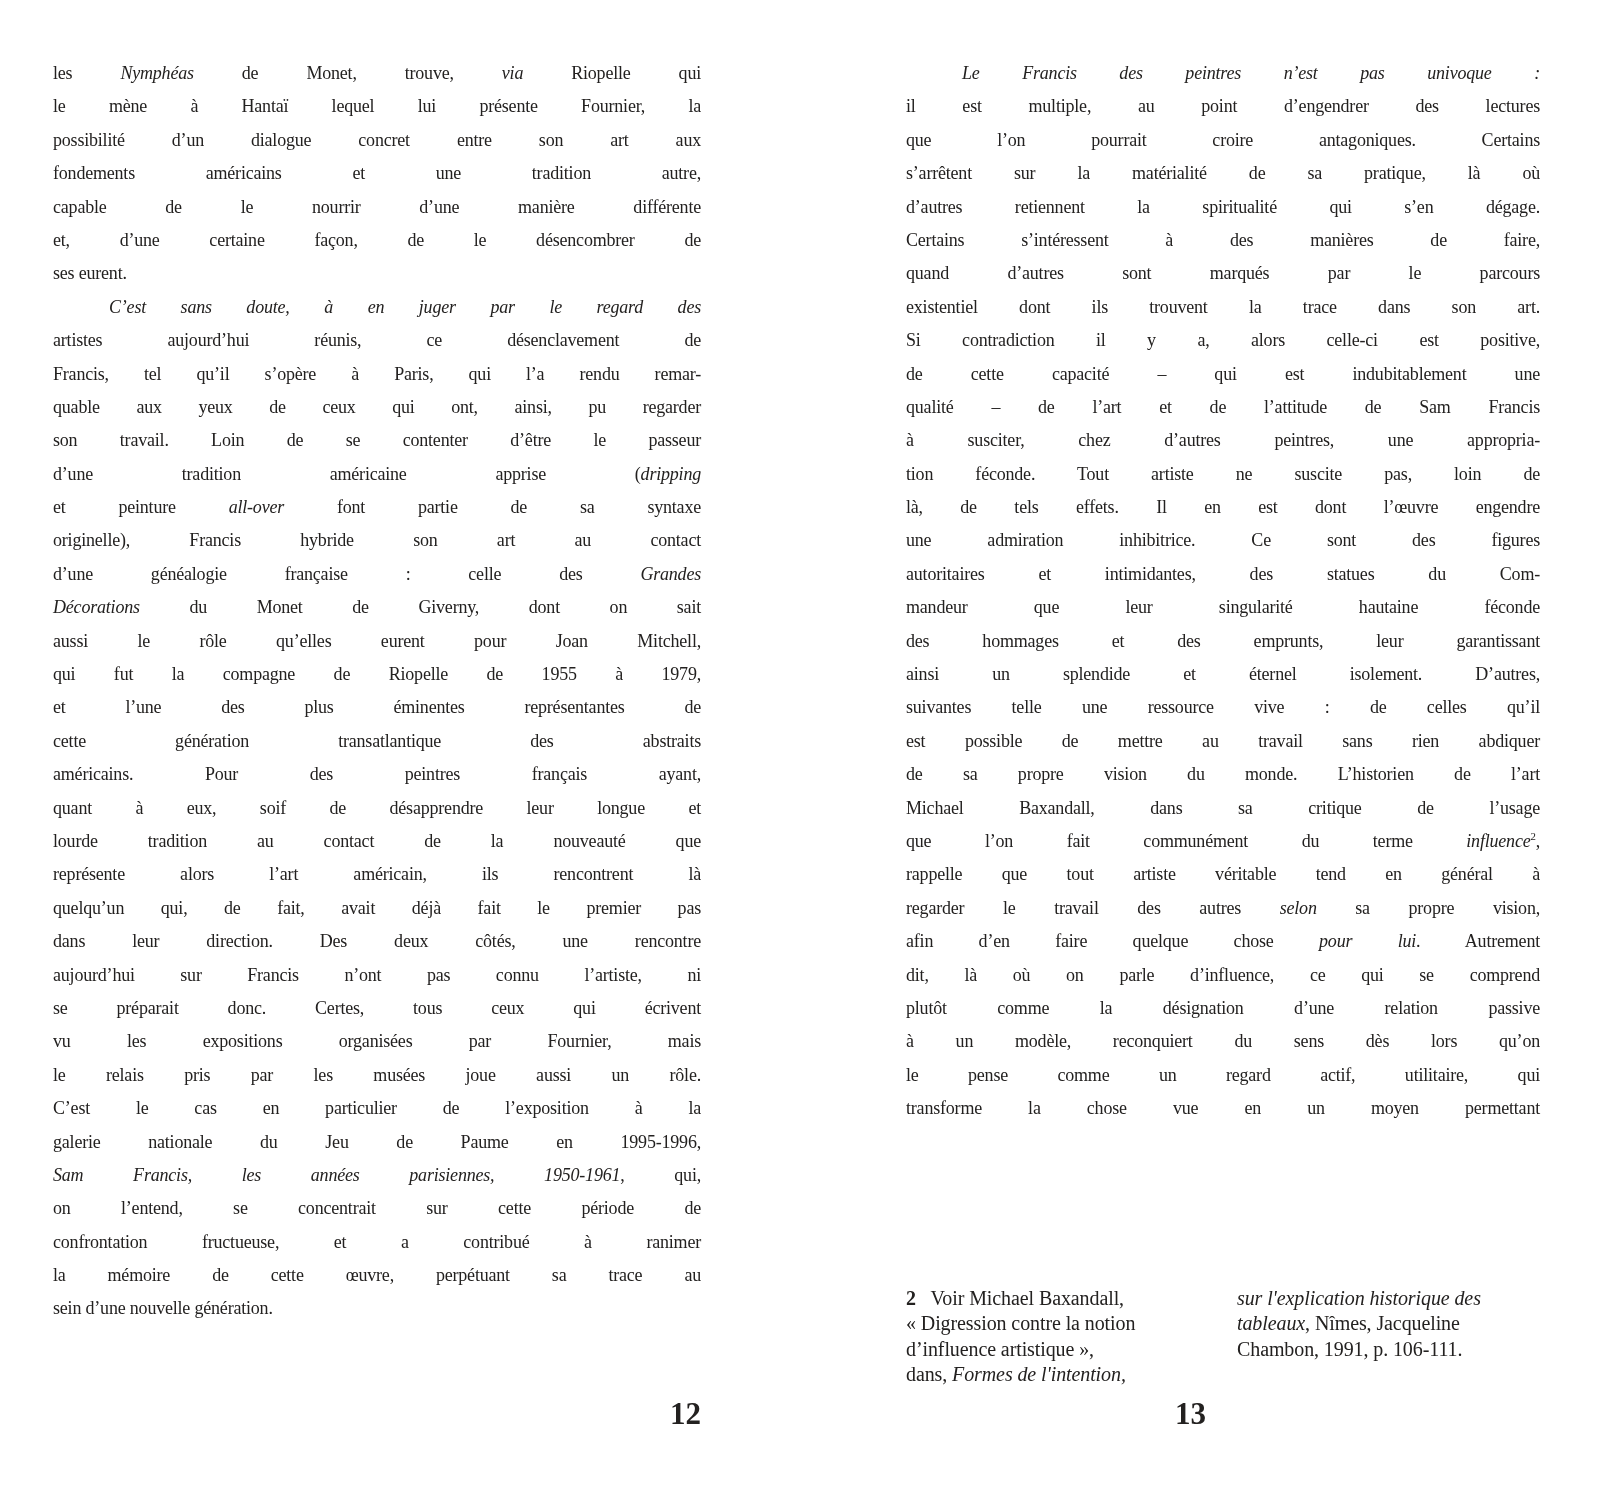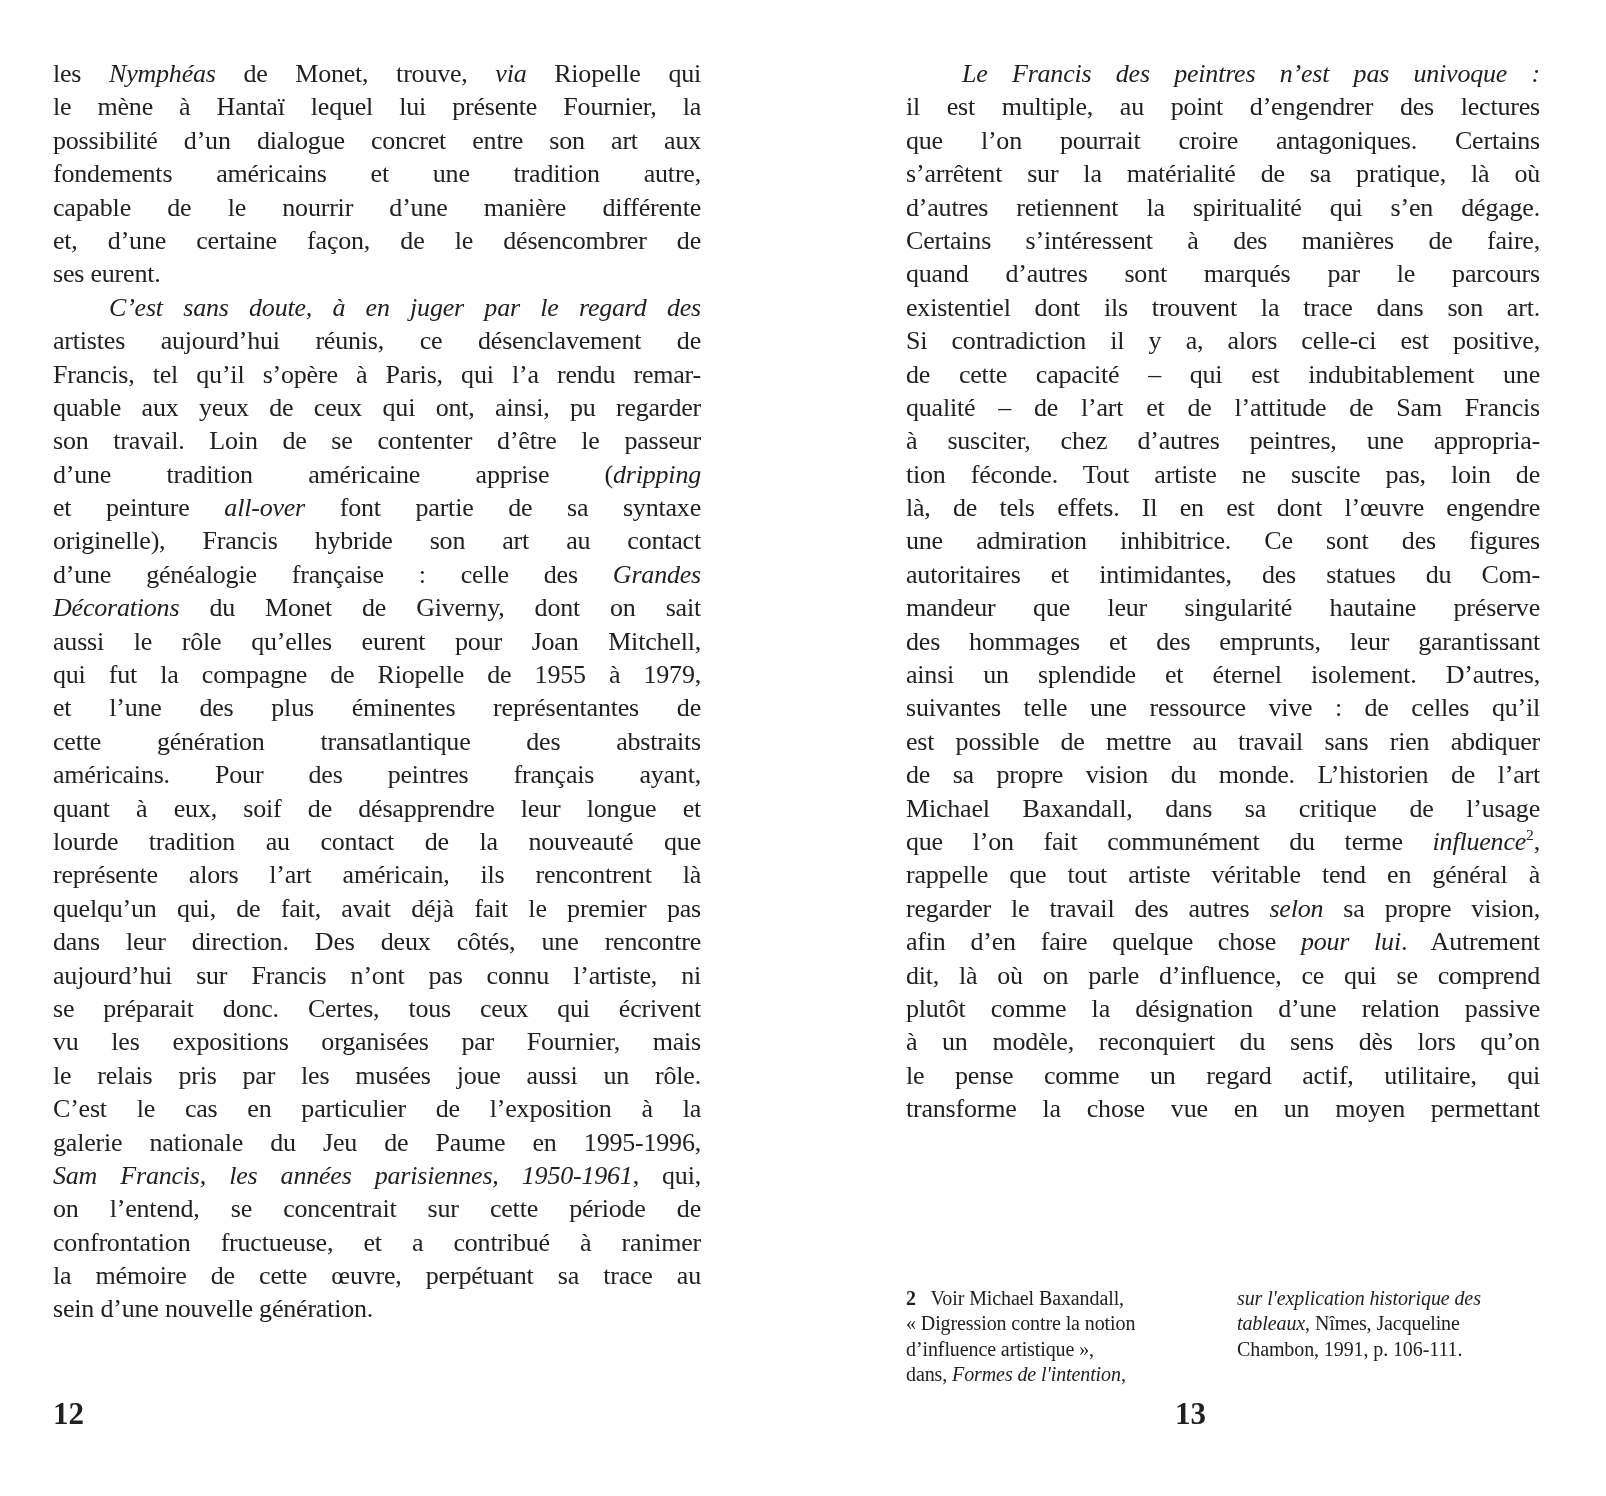--- a/index.html
+++ b/index.html
@@ -10,21 +10,21 @@
   body {
     position: relative;
     width: 1606px;
     height: 1496px;
     font-family: "Liberation Serif", "DejaVu Serif", serif;
     color: #232120;
     -webkit-font-smoothing: antialiased;
   }
   .text-column {
     position: absolute;
-    font-size: 26px;
+    font-size: 18px;
     line-height: 33.4px;
     letter-spacing: -0.2px;
   }
   #col-left  { left: 53px;  top: 57px; width: 648px; }
   #col-right { left: 906px; top: 57px; width: 634px; }
 
   .line {
     height: 33.4px;
     text-align: justify;
     text-align-last: justify;
@@ -55,21 +55,21 @@
     text-align-last: left;
   }
 
   .pagenum {
     position: absolute;
     top: 1396px;
     font-size: 31px;
     font-weight: 700;
     letter-spacing: 0;
   }
-  #pagenum-left  { left: 53px; width: 648px; }
+  #pagenum-left  { left: 53px; width: 648px; text-align: right; }
   #pagenum-right { left: 906px; width: 300px; text-align: right; }
 </style>
 </head>
 <body>
 
 <div id="col-left" class="text-column">
     <div class="para">
       <div class="line"><span>les </span><span class="it">Nymphéas</span><span> de Monet, trouve, </span><span class="it">via</span><span> Riopelle qui</span></div>
       <div class="line"><span>le mène à Hantaï lequel lui présente Fournier, la</span></div>
       <div class="line"><span>possibilité d’un dialogue concret entre son art aux</span></div>
@@ -124,21 +124,21 @@
       <div class="line"><span>quand d’autres sont marqués par le parcours</span></div>
       <div class="line"><span>existentiel dont ils trouvent la trace dans son art.</span></div>
       <div class="line"><span>Si contradiction il y a, alors celle-ci est positive,</span></div>
       <div class="line"><span>de cette capacité – qui est indubitablement une</span></div>
       <div class="line"><span>qualité – de l’art et de l’attitude de Sam Francis</span></div>
       <div class="line"><span>à susciter, chez d’autres peintres, une appropria-</span></div>
       <div class="line"><span>tion féconde. Tout artiste ne suscite pas, loin de</span></div>
       <div class="line"><span>là, de tels effets. Il en est dont l’œuvre engendre</span></div>
       <div class="line"><span>une admiration inhibitrice. Ce sont des figures</span></div>
       <div class="line"><span>autoritaires et intimidantes, des statues du Com-</span></div>
-      <div class="line"><span>mandeur que leur singularité hautaine préserve</span></div>
+      <div class="line"><span>mandeur que leur singularité hautaine féconde</span></div>
       <div class="line"><span>des hommages et des emprunts, leur garantissant</span></div>
       <div class="line"><span>ainsi un splendide et éternel isolement. D’autres,</span></div>
       <div class="line"><span>suivantes telle une ressource vive : de celles qu’il</span></div>
       <div class="line"><span>est possible de mettre au travail sans rien abdiquer</span></div>
       <div class="line"><span>de sa propre vision du monde. L’historien de l’art</span></div>
       <div class="line"><span>Michael Baxandall, dans sa critique de l’usage</span></div>
       <div class="line"><span>que l’on fait communément du terme </span><span class="it">influence</span><span class="sup">2</span><span>,</span></div>
       <div class="line"><span>rappelle que tout artiste véritable tend en général à</span></div>
       <div class="line"><span>regarder le travail des autres </span><span class="it">selon</span><span> sa propre vision,</span></div>
       <div class="line"><span>afin d’en faire quelque chose </span><span class="it">pour lui</span><span>. Autrement</span></div>

